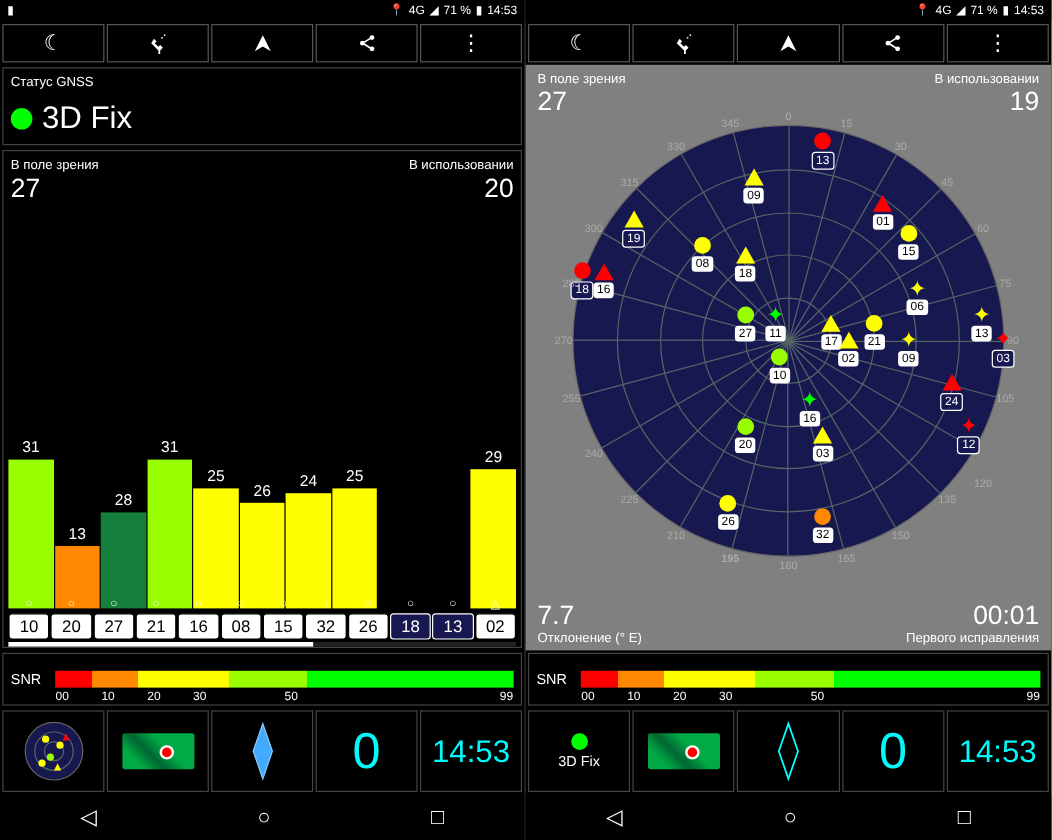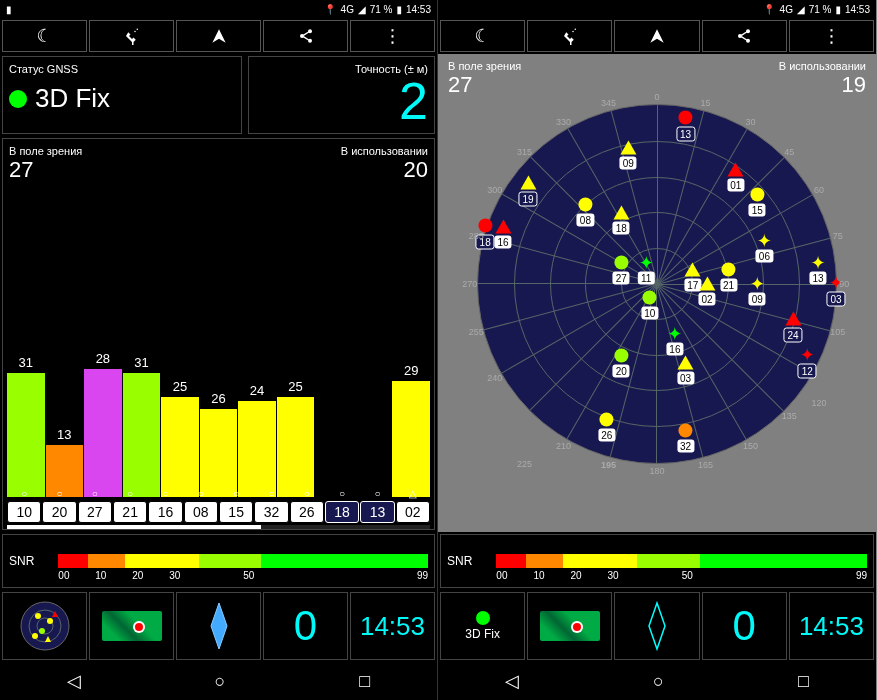--- a/index.html
+++ b/index.html
@@ -27,21 +27,21 @@
   .bar-chart { position: absolute; bottom: 32px; left: 4px; right: 4px; height: 210px; display: flex; align-items: flex-end; gap: 1px; }
   .bar-col { flex: 1; display: flex; flex-direction: column; align-items: center; position: relative; }
   .bar { width: 100%; position: relative; }
   .bar-label { color: #fff; font-size: 13px; position: absolute; top: -18px; left: 50%; transform: translateX(-50%); }
   .bar-footer { position: absolute; bottom: 6px; left: 4px; right: 4px; display: flex; gap: 1px; }
   .bar-id { flex: 1; background: #fff; color: #000; border-radius: 3px; font-size: 14px; text-align: center; padding: 2px 0; border: 1px solid #000; }
   .bar-id.dark { background: #181850; color: #fff; border: 1px solid #fff; }
   .bar-marker { position: absolute; top: -14px; left: 50%; transform: translateX(-50%); font-size: 10px; color: #fff; }
   .scroll-hint { position: absolute; bottom: 0; left: 4px; right: 4px; height: 4px; background: #222; }
   .scroll-thumb { height: 100%; width: 60%; background: #fff; }
-  .snr-card { height: 54px; display: flex; align-items: center; gap: 24px; }
+  .snr-card { height: 44px; display: flex; align-items: center; gap: 12px; }
   .snr-label { color: #fff; font-size: 12px; }
   .snr-bar { flex: 1; height: 14px; background: linear-gradient(to right, #f00 0%, #f00 8%, #f80 8%, #f80 18%, #ff0 18%, #ff0 38%, #9f0 38%, #9f0 55%, #0f0 55%, #0f0 100%); position: relative; }
   .snr-ticks { position: absolute; top: 16px; left: 0; right: 0; display: flex; color: #fff; font-size: 10px; }
   .snr-tick { position: absolute; }
   .bottom-row { display: flex; gap: 2px; height: 72px; padding: 2px; }
   .bottom-btn { flex: 1; background: #000; border: 1px solid #444; display: flex; align-items: center; justify-content: center; position: relative; }
   .speed { color: #00f9f9; font-size: 42px; }
   .time { color: #00f9f9; font-size: 26px; }
   .navbar { height: 38px; background: #000; display: flex; justify-content: space-around; align-items: center; color: #fff; font-size: 18px; }
   .sky-card { flex: 1; background: #808080; position: relative; margin: 0; height: 460px; }
@@ -105,24 +105,20 @@
       <div class="toolbar-btn">⋮</div>
     </div>
     <div class="row">
       <div class="card status-card">
         <div class="label">Статус GNSS</div>
         <div class="status-line">
           <div class="green-dot"></div>
           <div class="status-text">3D Fix</div>
         </div>
       </div>
-      <div class="card accuracy-card">
-        <div class="label label-right">Точность (± м)</div>
-        <div class="big-val">2</div>
-      </div>
     </div>
     <div class="card bar-card">
       <div class="bar-header">
         <div>
             <div class="label">В поле зрения</div>
             <div class="bar-val">27</div>
           </div>
         <div>
             <div class="label label-right">В использовании</div>
             <div class="bar-val" style="text-align:right">20</div>
@@ -133,21 +129,21 @@
             <div class="bar" style="height:124px;background:#9f0">
               <span class="bar-label">31</span>
             </div>
           </div>
           <div class="bar-col">
             <div class="bar" style="height:51.99999999999999px;background:#f80">
               <span class="bar-label">13</span>
             </div>
           </div>
           <div class="bar-col">
-            <div class="bar" style="height:128px;background:#d946ef">
+            <div class="bar" style="height:80px;background:#15803d">
               <span class="bar-label">28</span>
             </div>
           </div>
           <div class="bar-col">
             <div class="bar" style="height:124px;background:#9f0">
               <span class="bar-label">31</span>
             </div>
           </div>
           <div class="bar-col">
             <div class="bar" style="height:100px;background:#ff0">
@@ -444,30 +440,40 @@
           <div class="radar-tick" style="left: 100.228%; top: 36.5414%; transform: translate(-50%, -50%);">75</div>
           <div class="radar-tick" style="left: 102%; top: 50%; transform: translate(-50%, -50%);">90</div>
           <div class="radar-tick" style="left: 100.228%; top: 63.4586%; transform: translate(-50%, -50%);">105</div>
           <div class="radar-tick" style="left: 95.0333%; top: 76%; transform: translate(-50%, -50%); margin-top: 25px;">120</div>
           <div class="radar-tick" style="left: 86.7696%; top: 86.7696%; transform: translate(-50%, -50%);">135</div>
           <div class="radar-tick" style="left: 76%; top: 95.0333%; transform: translate(-50%, -50%);">150</div>
           <div class="radar-tick" style="left: 63.4586%; top: 100.228%; transform: translate(-50%, -50%);">165</div>
           <div class="radar-tick" style="left: 50%; top: 102%; transform: translate(-50%, -50%);">180</div>
           <div class="radar-tick" style="left: 36.5414%; top: 100.228%; transform: translate(-50%, -50%); font-weight: bold;">195</div>
           <div class="radar-tick" style="left: 24%; top: 95.0333%; transform: translate(-50%, -50%);">210</div>
-          <div class="radar-tick" style="left: 13.2304%; top: 86.7696%; transform: translate(-50%, -50%); margin-top: 48px;">225</div>
+          <div class="radar-tick" style="left: 13.2304%; top: 86.7696%; transform: translate(-50%, -50%);">225</div>
           <div class="radar-tick" style="left: 4.96668%; top: 76%; transform: translate(-50%, -50%);">240</div>
           <div class="radar-tick" style="left: -0.228143%; top: 63.4586%; transform: translate(-50%, -50%); text-align: right;">255</div>
           <div class="radar-tick" style="left: -2%; top: 50%; transform: translate(-50%, -50%);">270</div>
           <div class="radar-tick" style="left: -0.228143%; top: 36.5414%; transform: translate(-50%, -50%);">285</div>
           <div class="radar-tick" style="left: 4.96668%; top: 24%; transform: translate(-50%, -50%);">300</div>
           <div class="radar-tick" style="left: 13.2304%; top: 13.2304%; transform: translate(-50%, -50%);">315</div>
           <div class="radar-tick" style="left: 24%; top: 4.96668%; transform: translate(-50%, -50%);">330</div>
           <div class="radar-tick" style="left: 36.5414%; top: -0.228143%; transform: translate(-50%, -50%);">345</div>
         </div>
+      <div class="sky-footer">
+        <div class="col">
+            <div class="sky-val">7.7</div>
+            <div class="label">Отклонение (° E)</div>
+          </div>
+        <div class="col">
+            <div class="sky-val" style="text-align:right">00:01</div>
+            <div class="label label-right">Первого исправления</div>
+          </div>
+      </div>
     </div>
     <div class="card snr-card">
       <span class="snr-label">SNR</span>
       <div class="snr-bar">
         <div class="snr-ticks" id="snr-ticks-right">
             <span class="snr-tick" style="left: 0%;">00</span>
             <span class="snr-tick" style="left: 10%;">10</span>
             <span class="snr-tick" style="left: 20%;">20</span>
             <span class="snr-tick" style="left: 30%;">30</span>
             <span class="snr-tick" style="left: 50%;">50</span>

